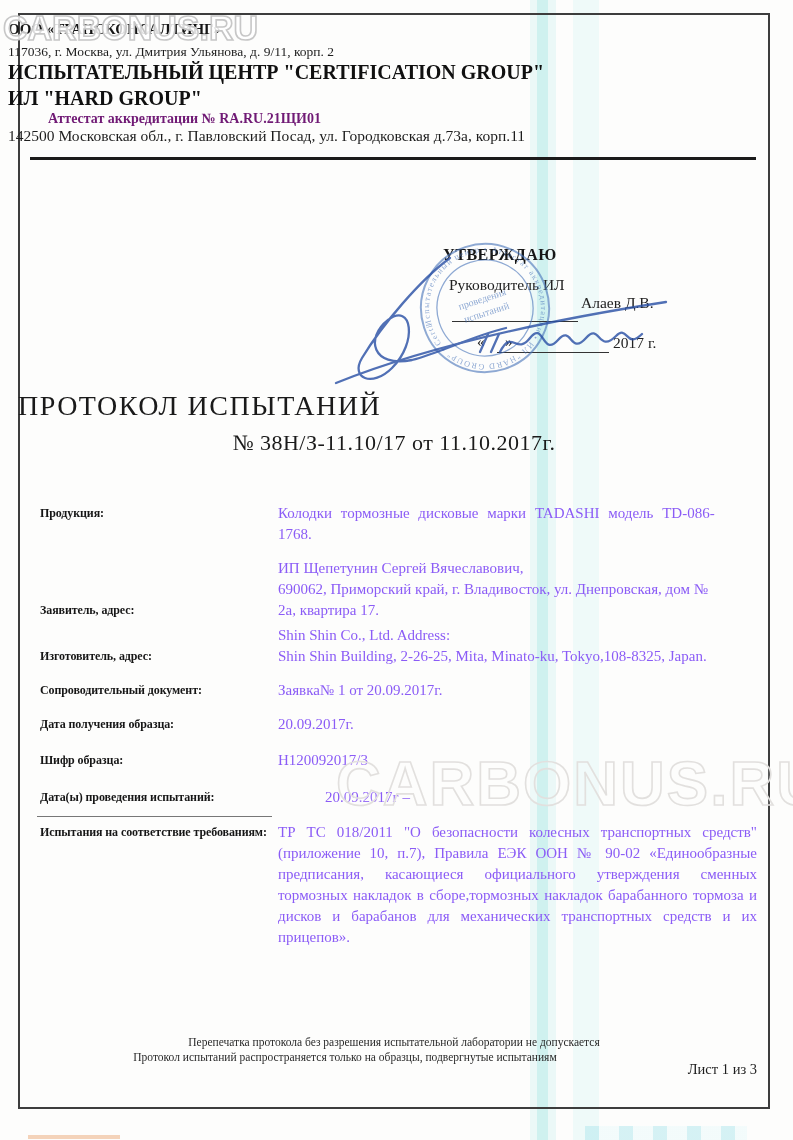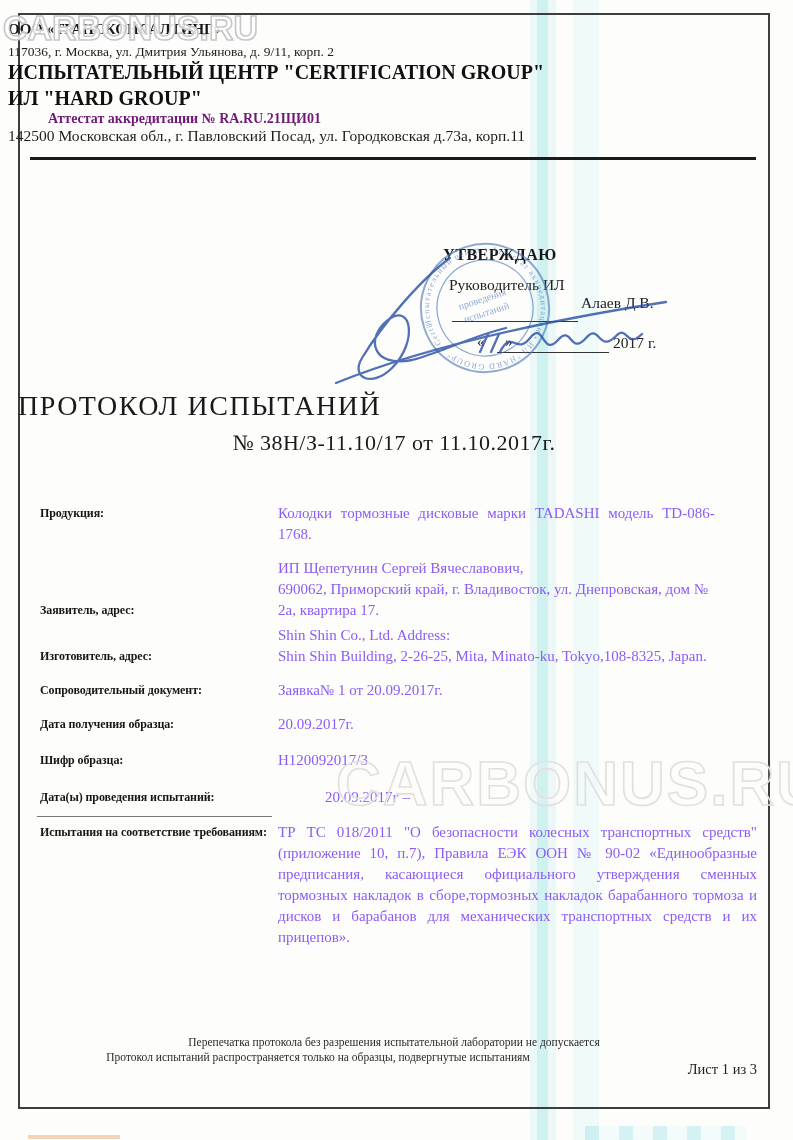--- a/index.html
+++ b/index.html
@@ -63,21 +63,21 @@
   .frow .value{
     flex:1;font-size:15px;line-height:21px;color:#8b5cf6;
     white-space:pre-line;text-align:justify;
   }
   .frow.r1 .value::first-line{word-spacing:5px;}
   .mt13{margin-top:13px;align-items:flex-end;} .mt4{margin-top:4px;align-items:flex-end;} .mt14{margin-top:14px;}
   .mt15{margin-top:15px;} .mt16{margin-top:16px;gap:47px;}
   .sep8{left:37px;top:816px;width:235px;height:1px;background:#777;z-index:2;}
   
   .f-note1{left:18px;top:1036px;width:752px;text-align:center;font-size:11.5px;color:#2a2a2a;z-index:2;}
-  .f-note2{left:18px;top:1051px;width:600px;text-align:center;font-size:11.5px;color:#2a2a2a;z-index:2;}
+  .f-note2{left:18px;top:1051px;width:600px;text-align:center;font-size:11.5px;color:#2a2a2a;z-index:2;padding-left:27px;}
   .f-page{right:36px;top:1061px;font-size:14.5px;color:#1e1e1e;z-index:2;}
   
   .stamp{left:415px;top:238px;z-index:4;}
   .sig{left:320px;top:240px;z-index:5;}
 </style>
 </head>
 <body>
 
 <div class="abs scan1"></div>
 <div class="abs scan1b"></div>

